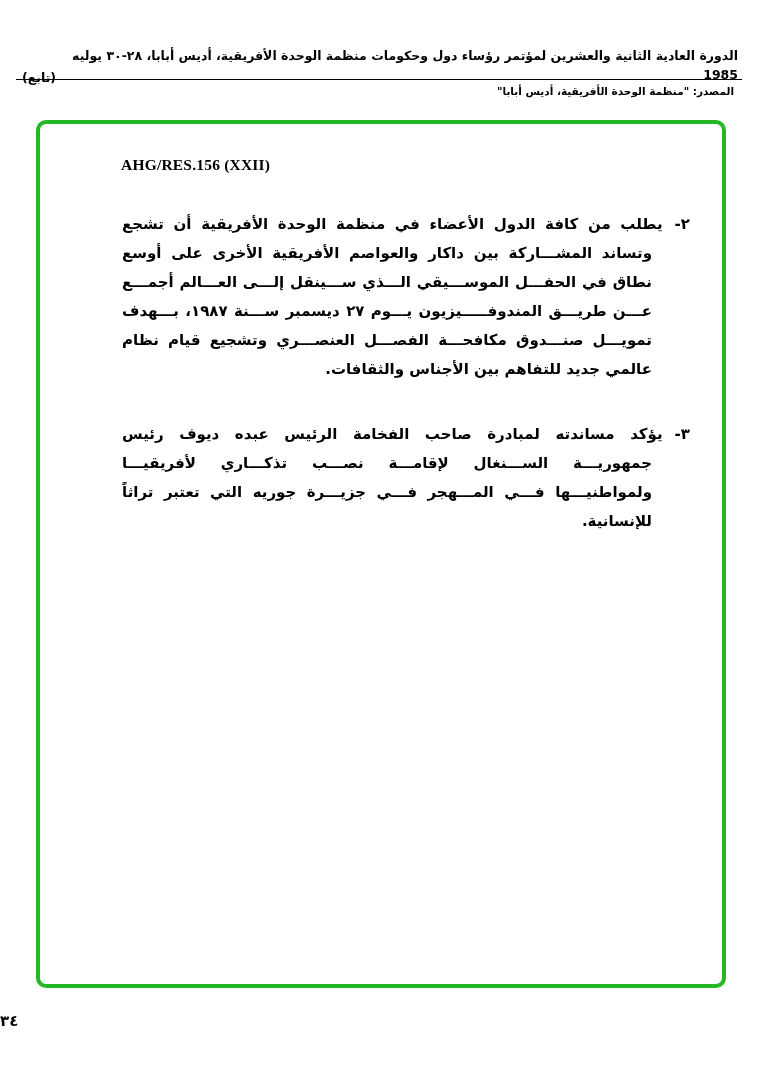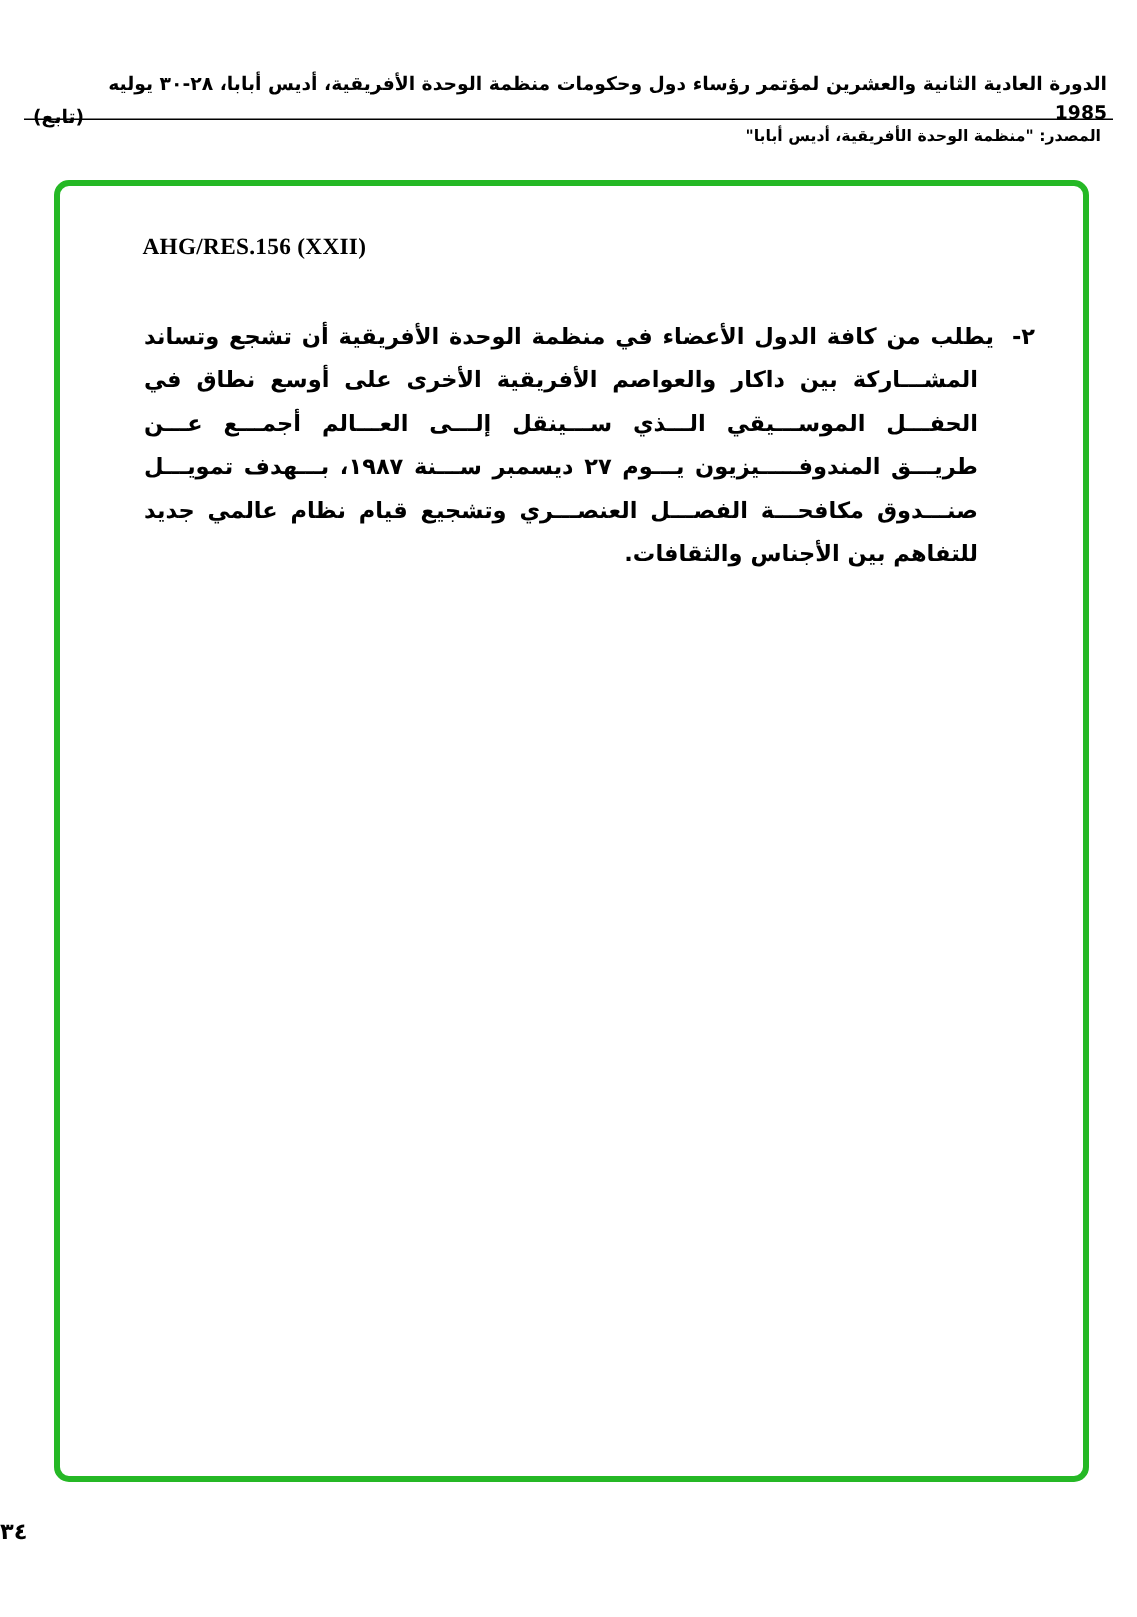--- a/index.html
+++ b/index.html
@@ -53,21 +53,21 @@
   }
 
   
   .doc-box {
     position: absolute;
     top: 120px; left: 36px;
     width: 690px; height: 868px;
     background: #ffffff;
     border: 4px solid var(--green, #25b825);
     border-radius: 10px;
-    padding: 32px 32px 0 12px;
+    padding: 32px 32px 0 38px;
   }
   .ref {
     margin-left: 43px;
     font-family: "Liberation Serif", "DejaVu Serif", serif;
     font-weight: bold;
     font-size: 15.5px;
     letter-spacing: 0.2px;
     direction: ltr;
   }
   .page-label {
@@ -115,17 +115,18 @@
 
   <div class="rule"></div>
 
   <div class="source">المصدر:  "منظمة الوحدة الأفريقية، أديس أبابا"</div>
 
   <div class="doc-box">
     <div class="ref">AHG/RES.156 (XXII)</div>
 
     <p class="ar-para"><span class="num">٢-</span><span>يطلب من كافة الدول الأعضاء في منظمة الوحدة الأفريقية أن تشجع وتساند المشـــاركة بين داكار والعواصم الأفريقية الأخرى على أوسع نطاق في الحفـــل الموســـيقي الـــذي ســـينقل إلـــى العـــالم أجمـــع عـــن طريـــق المندوفـــــيزيون يـــوم ٢٧ ديسمبر ســـنة ١٩٨٧، بـــهدف تمويـــل صنـــدوق مكافحـــة الفصـــل العنصـــري وتشجيع قيام نظام عالمي جديد للتفاهم بين الأجناس والثقافات.</span></p>
 
+    <p class="ar-para"><span class="num">٣-</span><span>يؤكد مساندته لمبادرة صاحب الفخامة الرئيس عبده ديوف رئيس جمهوريـــة الســـنغال لإقامـــة نصـــب تذكـــاري لأفريقيـــا ولمواطنيـــها فـــي المـــهجر فـــي جزيـــرة جوريه التي تعتبر تراثاً للإنسانية.</span></p>
   </div>
 
   <div class="footer-num">٣٤</div>
 
 </div>
 
 </body></html>

